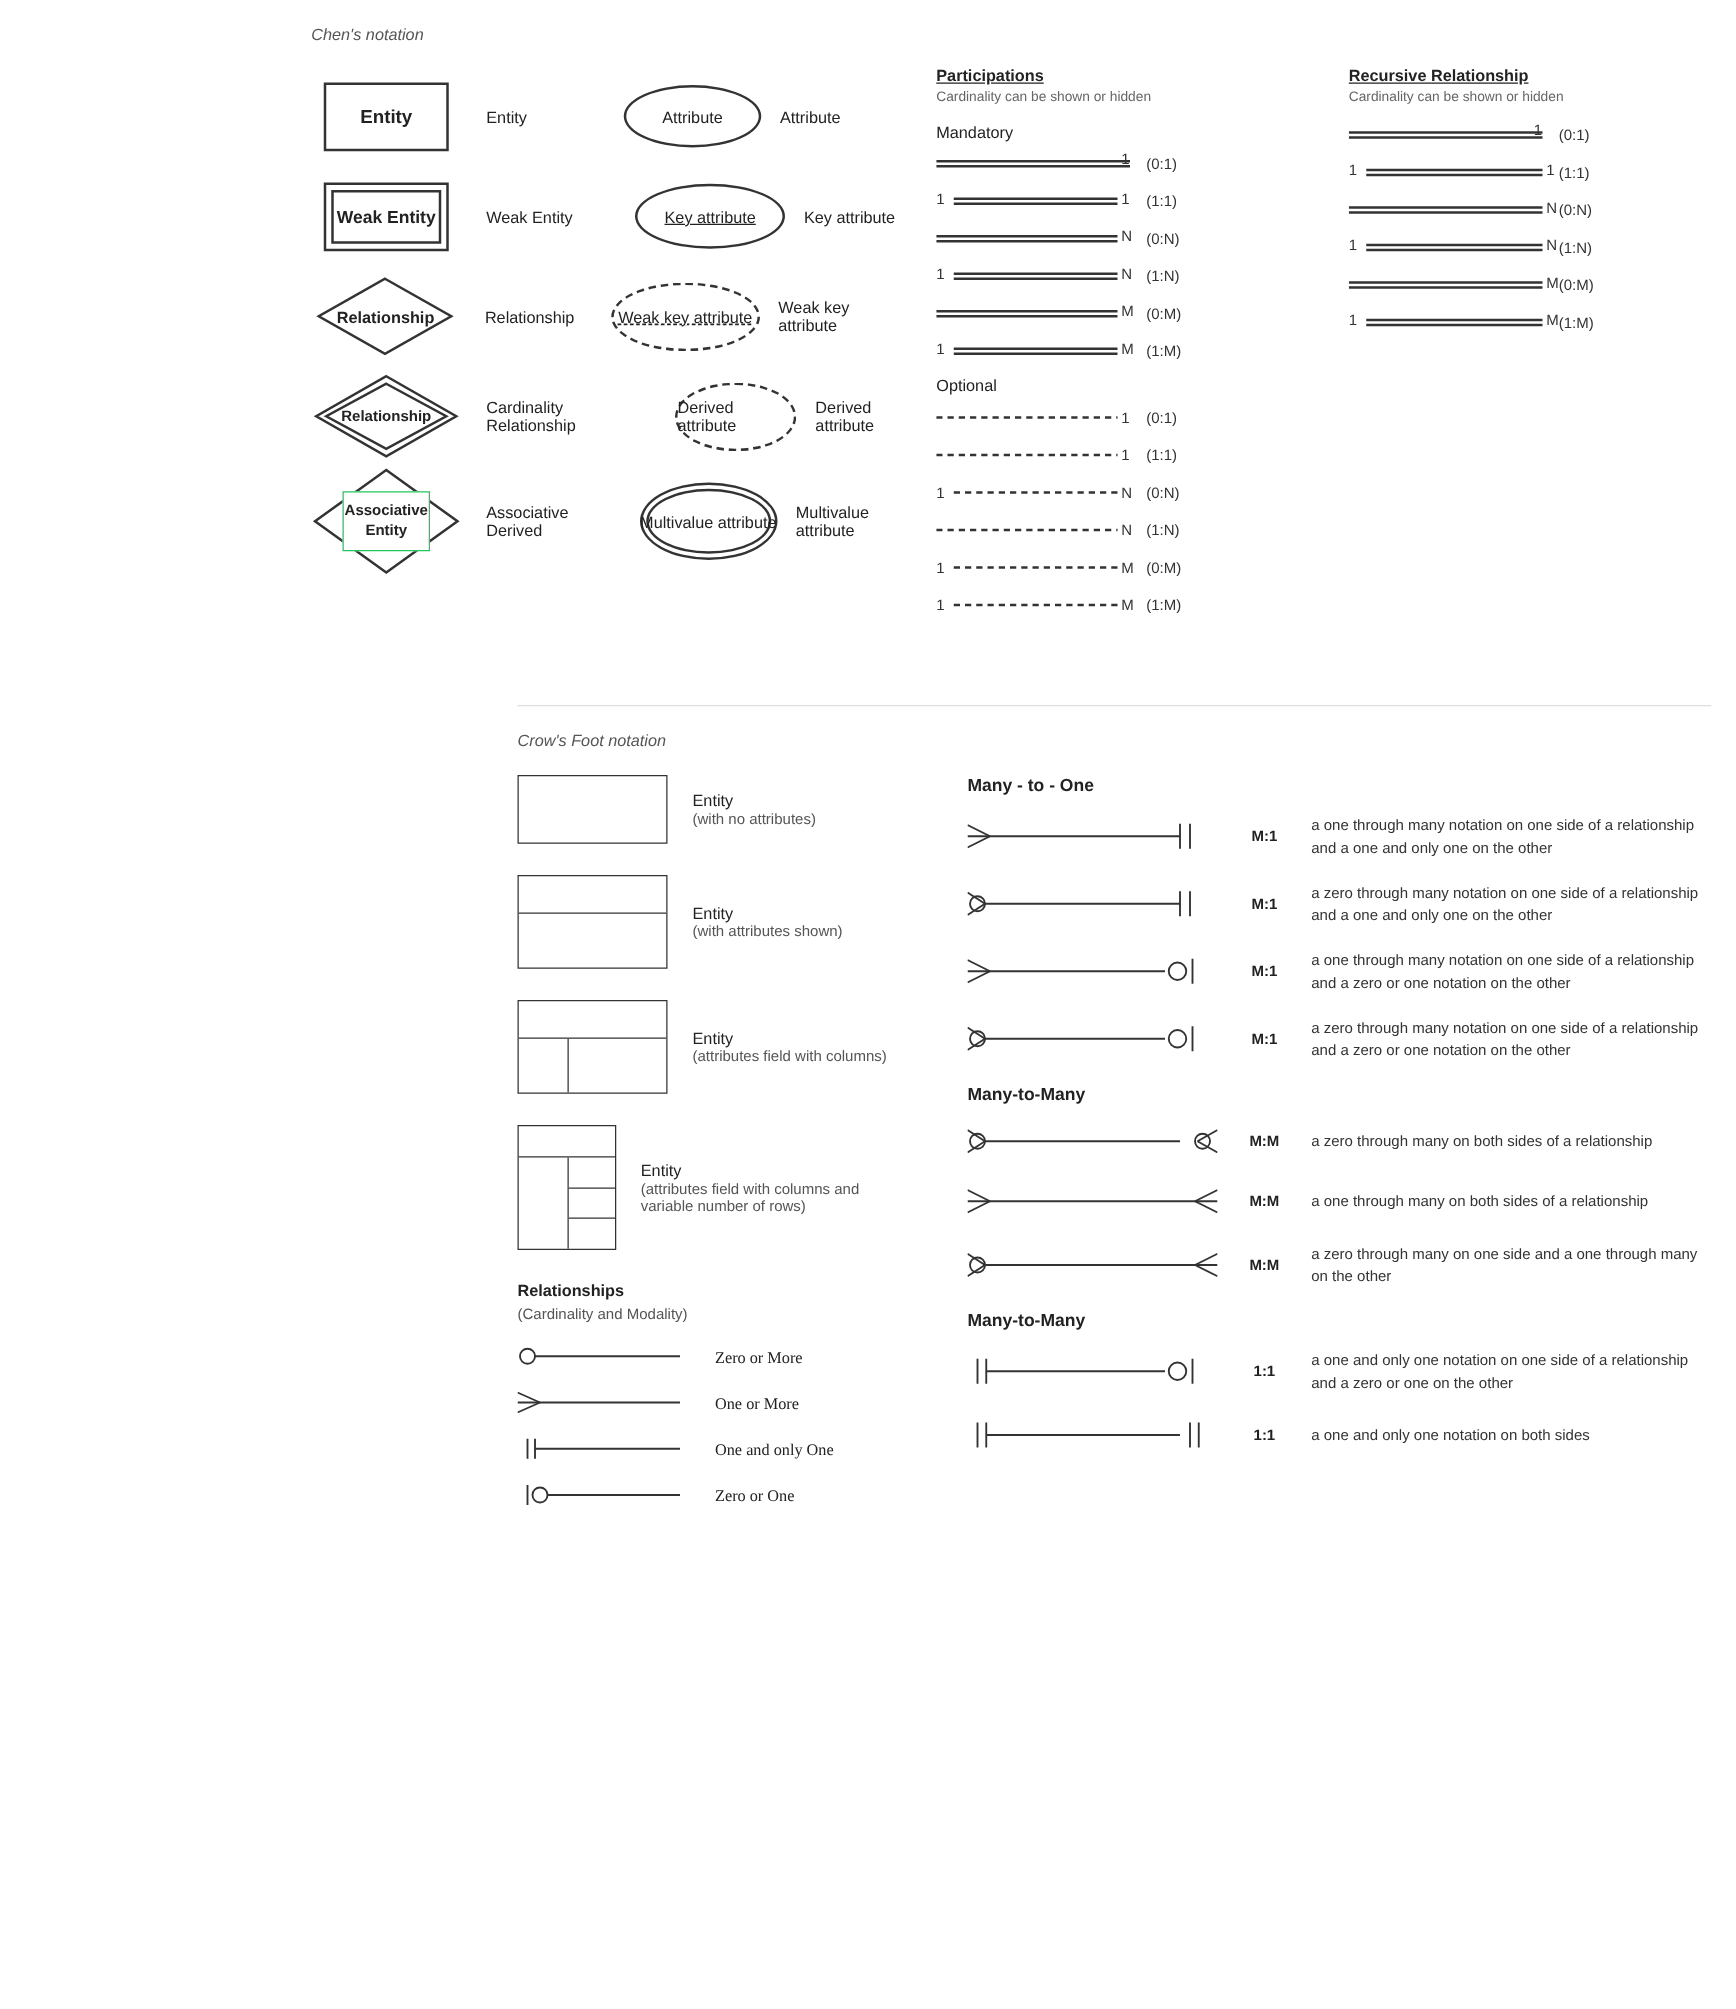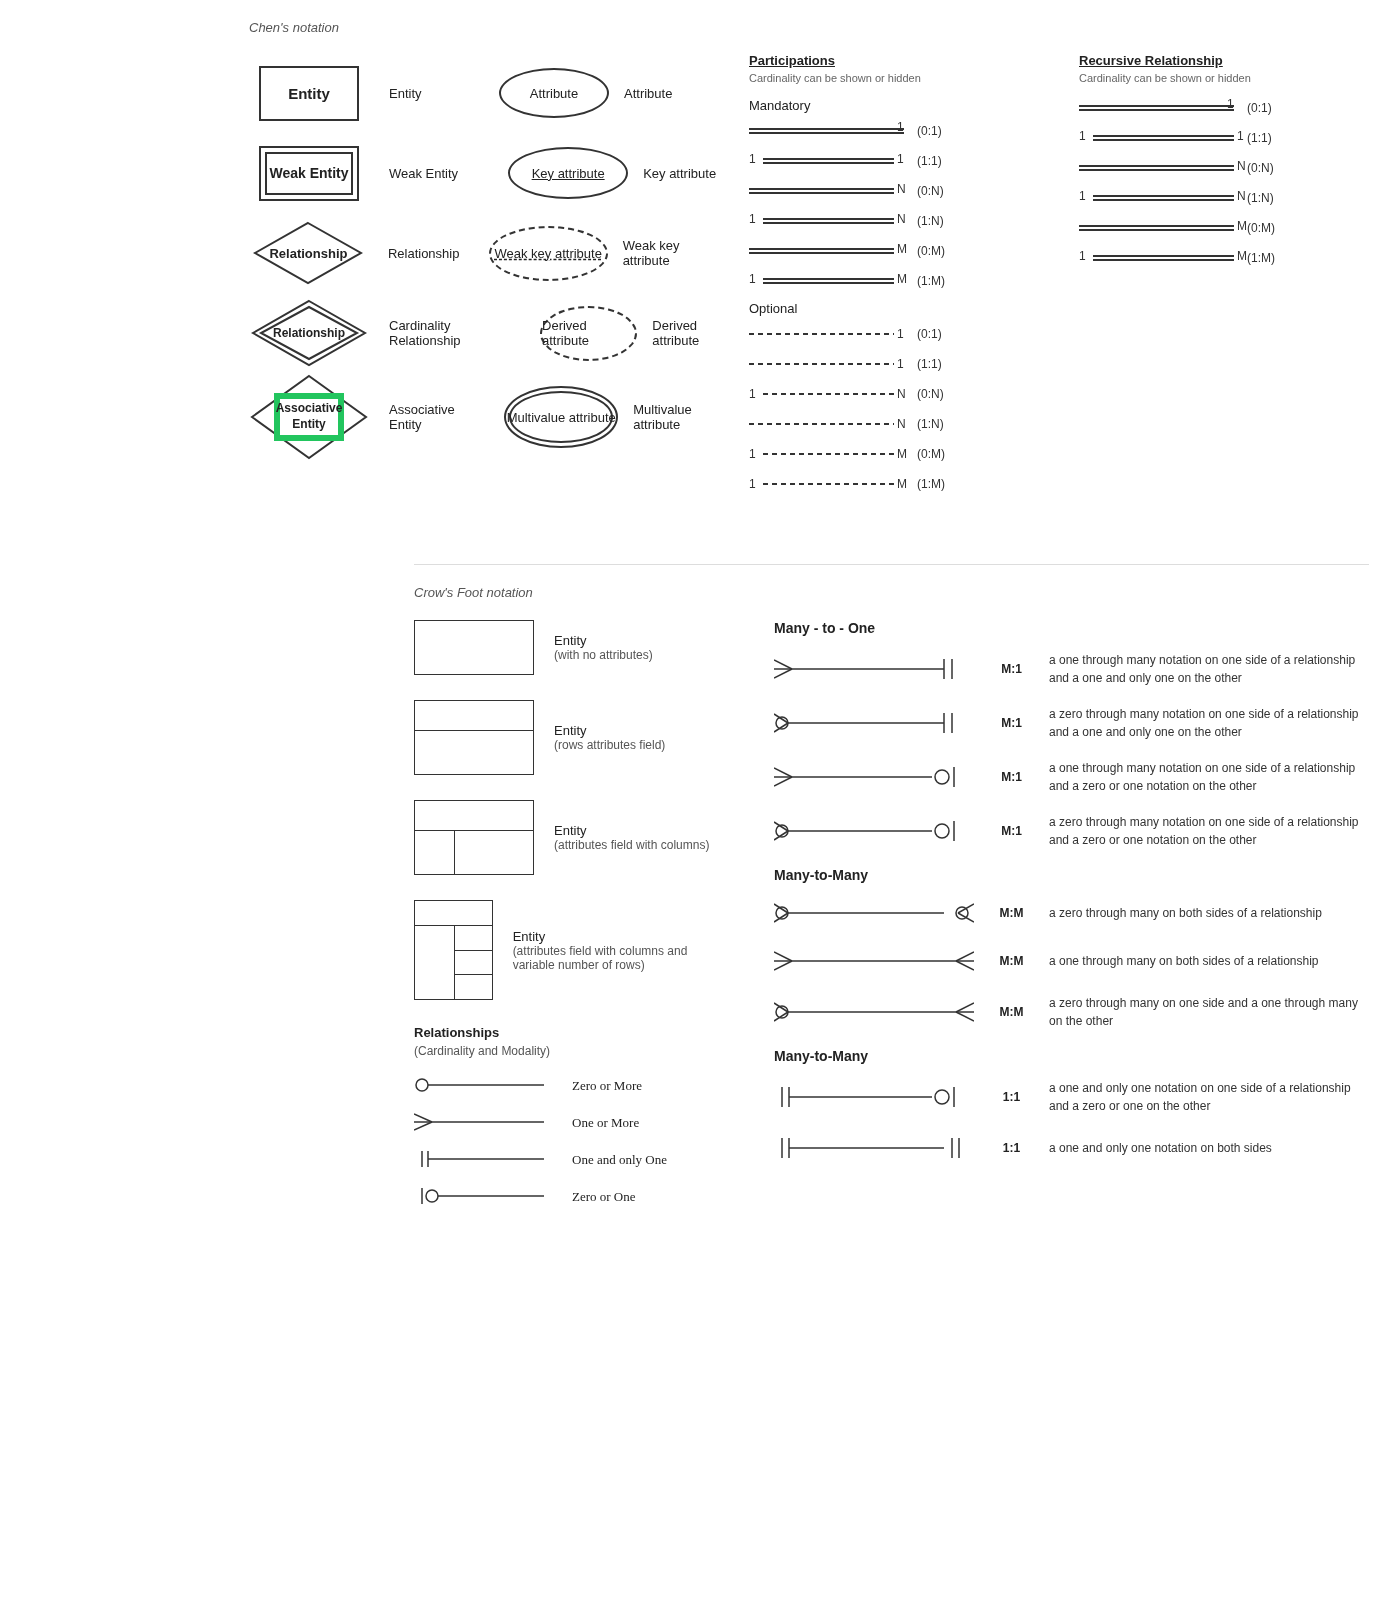--- a/index.html
+++ b/index.html
@@ -486,25 +486,25 @@
           </div>
         </div>
 
         <div class="shape-row" style="align-items:center;">
           <div class="shape-box" style="width:130px;">
             <div style="position:relative; width:120px; height:88px; display:flex; align-items:center; justify-content:center;">
               <svg width="120" height="88" viewBox="0 0 120 88" style="position:absolute; top:0; left:0;">
                 <polygon points="60,3 117,44 60,85 3,44" fill="white" stroke="#333" stroke-width="2"></polygon>
               </svg>
               <div style="position:relative; z-index:2;">
-                <div style="border:6px solid #22c55e; width:70px; height:48px; display:flex; align-items:center; justify-content:center; font-size:12px; font-weight:bold; text-align:center; background:white; line-height:1.3;">Associative<br>Entity</div>
+                <div style="border:1px solid #22c55e; width:70px; height:48px; display:flex; align-items:center; justify-content:center; font-size:12px; font-weight:bold; text-align:center; background:white; line-height:1.3;">Associative<br>Entity</div>
               </div>
             </div>
           </div>
-          <div class="shape-label">Associative Entity</div>
+          <div class="shape-label">Associative Derived</div>
           <div style="margin-left:5px; display:flex; align-items:center; gap:15px;">
             <div class="oval-double">
               <div class="outer-oval"></div>
               <div class="inner-oval"></div>
               <span class="oval-text">Multivalue attribute</span>
             </div>
             <div class="attr-label">Multivalue attribute</div>
           </div>
         </div>
 
@@ -746,21 +746,21 @@
           </div>
         </div>
 
         <div class="crows-entity-row">
           <div class="crows-entity-box entity-attrs">
             <div class="header-row"></div>
             <div class="attr-section"></div>
           </div>
           <div class="crows-entity-label">
             <div>Entity</div>
-            <div class="sub">(rows attributes field)</div>
+            <div class="sub">(with attributes shown)</div>
           </div>
         </div>
 
         <div class="crows-entity-row">
           <div class="crows-entity-box entity-cols">
             <div class="header-row"></div>
             <div class="col-row">
               <div class="col-left"></div>
               <div class="col-right"></div>
             </div>

